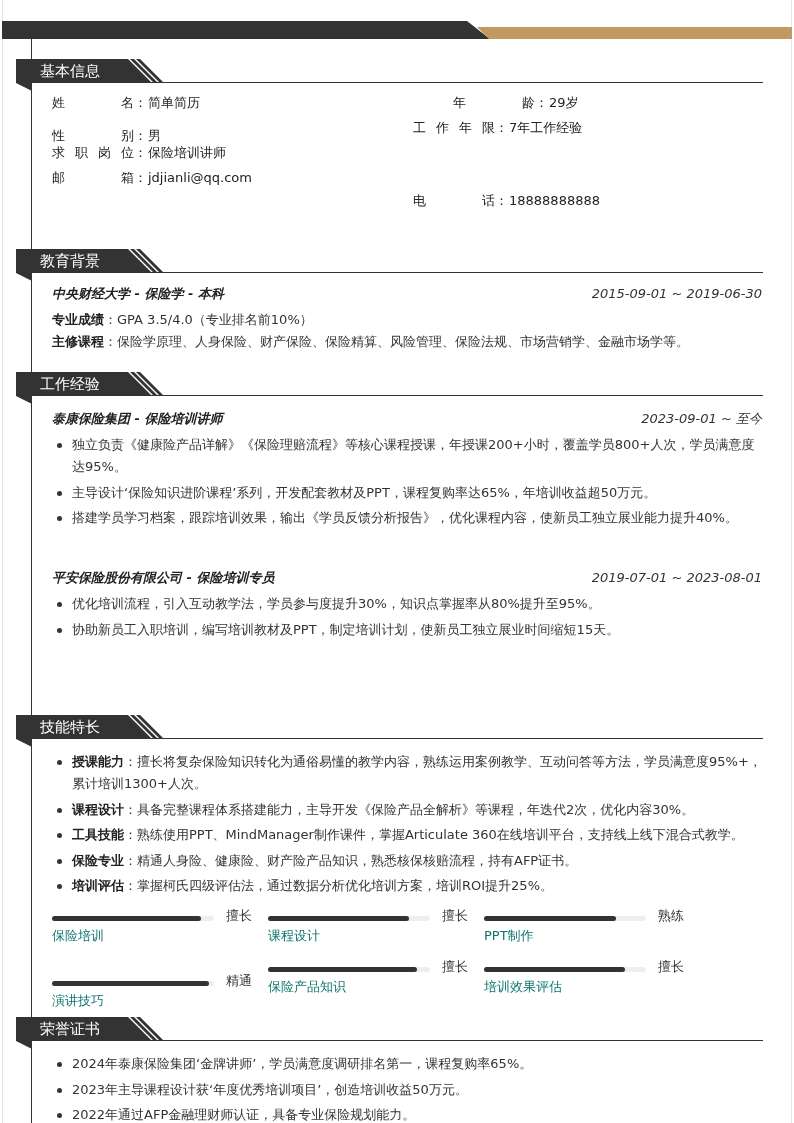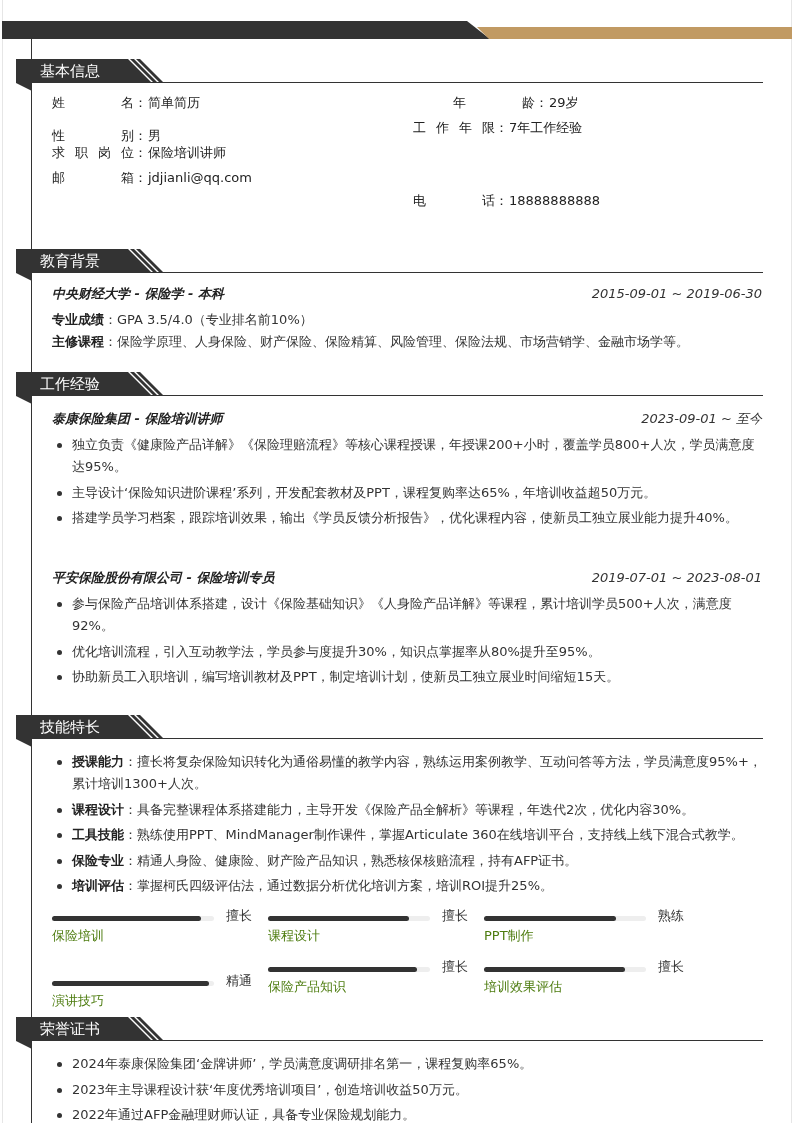--- a/index.html
+++ b/index.html
@@ -23,21 +23,21 @@
   .line { position: absolute; left: 52px; width: 710px; font-size: 13px; line-height: 20px; color: #333; }
   .line b { color: #222; }
   ul.bul { position: absolute; left: 52px; width: 710px; list-style: none; }
   ul.bul li { position: relative; padding-left: 20px; font-size: 13px; line-height: 22px; color: #333; margin-bottom: 3.5px; }
   ul.bul li::before { content: ""; position: absolute; left: 5px; top: 9px; width: 5px; height: 5px; border-radius: 50%; background: #333; }
   ul.bul li b { color: #222; }
   .skill { position: absolute; width: 200px; height: 44px; }
   .skill .track { position: absolute; left: 0; top: 6px; width: 162px; height: 5px; border-radius: 3px; background: #eeeeee; }
   .skill .fill { position: absolute; left: 0; top: 0; height: 5px; border-radius: 3px; background: #333; }
   .skill .lvl { position: absolute; left: 174px; top: -3px; font-size: 13px; color: #333; }
-  .skill .nm { position: absolute; left: 0; top: 17px; font-size: 13px; color: #4d7c0f; white-space: nowrap; }
+  .skill .nm { position: absolute; left: 0; top: 17px; font-size: 13px; color: #0f766e; white-space: nowrap; }
 </style>
 </head>
 <body>
 
 <div class="page"></div>
 <div class="topbar-dark"></div>
 <div class="topbar-gold"></div>
 <div class="vline"></div>
 
 <div class="sec-head" style="top:59px;">
@@ -95,21 +95,20 @@
 <ul class="bul" style="top:434px;">
   <li>独立负责《健康险产品详解》《保险理赔流程》等核心课程授课，年授课200+小时，覆盖学员800+人次，学员满意度达95%。</li>
   <li>主导设计‘保险知识进阶课程’系列，开发配套教材及PPT，课程复购率达65%，年培训收益超50万元。</li>
   <li>搭建学员学习档案，跟踪培训效果，输出《学员反馈分析报告》，优化课程内容，使新员工独立展业能力提升40%。</li>
 </ul>
 <div class="row-head" style="top:568px;">
   <span class="t">平安保险股份有限公司 - 保险培训专员</span>
   <span class="d">2019-07-01 ~ 2023-08-01</span>
 </div>
 <ul class="bul" style="top:593px;">
-  <li>参与保险产品培训体系搭建，设计《保险基础知识》《人身险产品详解》等课程，累计培训学员500+人次，满意度92%。</li>
   <li>优化培训流程，引入互动教学法，学员参与度提升30%，知识点掌握率从80%提升至95%。</li>
   <li>协助新员工入职培训，编写培训教材及PPT，制定培训计划，使新员工独立展业时间缩短15天。</li>
 </ul>
 
 <div class="sec-head" style="top:715px;">
   <div class="tab">技能特长</div>
   <svg class="stripes" viewBox="0 0 60 24">
       <polygon points="0,0 16,0 40,24 0,24" fill="#333"></polygon>
       <polygon points="18,0 22,0 46,24 42,24" fill="#333"></polygon>
       <polygon points="24,0 28,0 52,24 48,24" fill="#333"></polygon>

